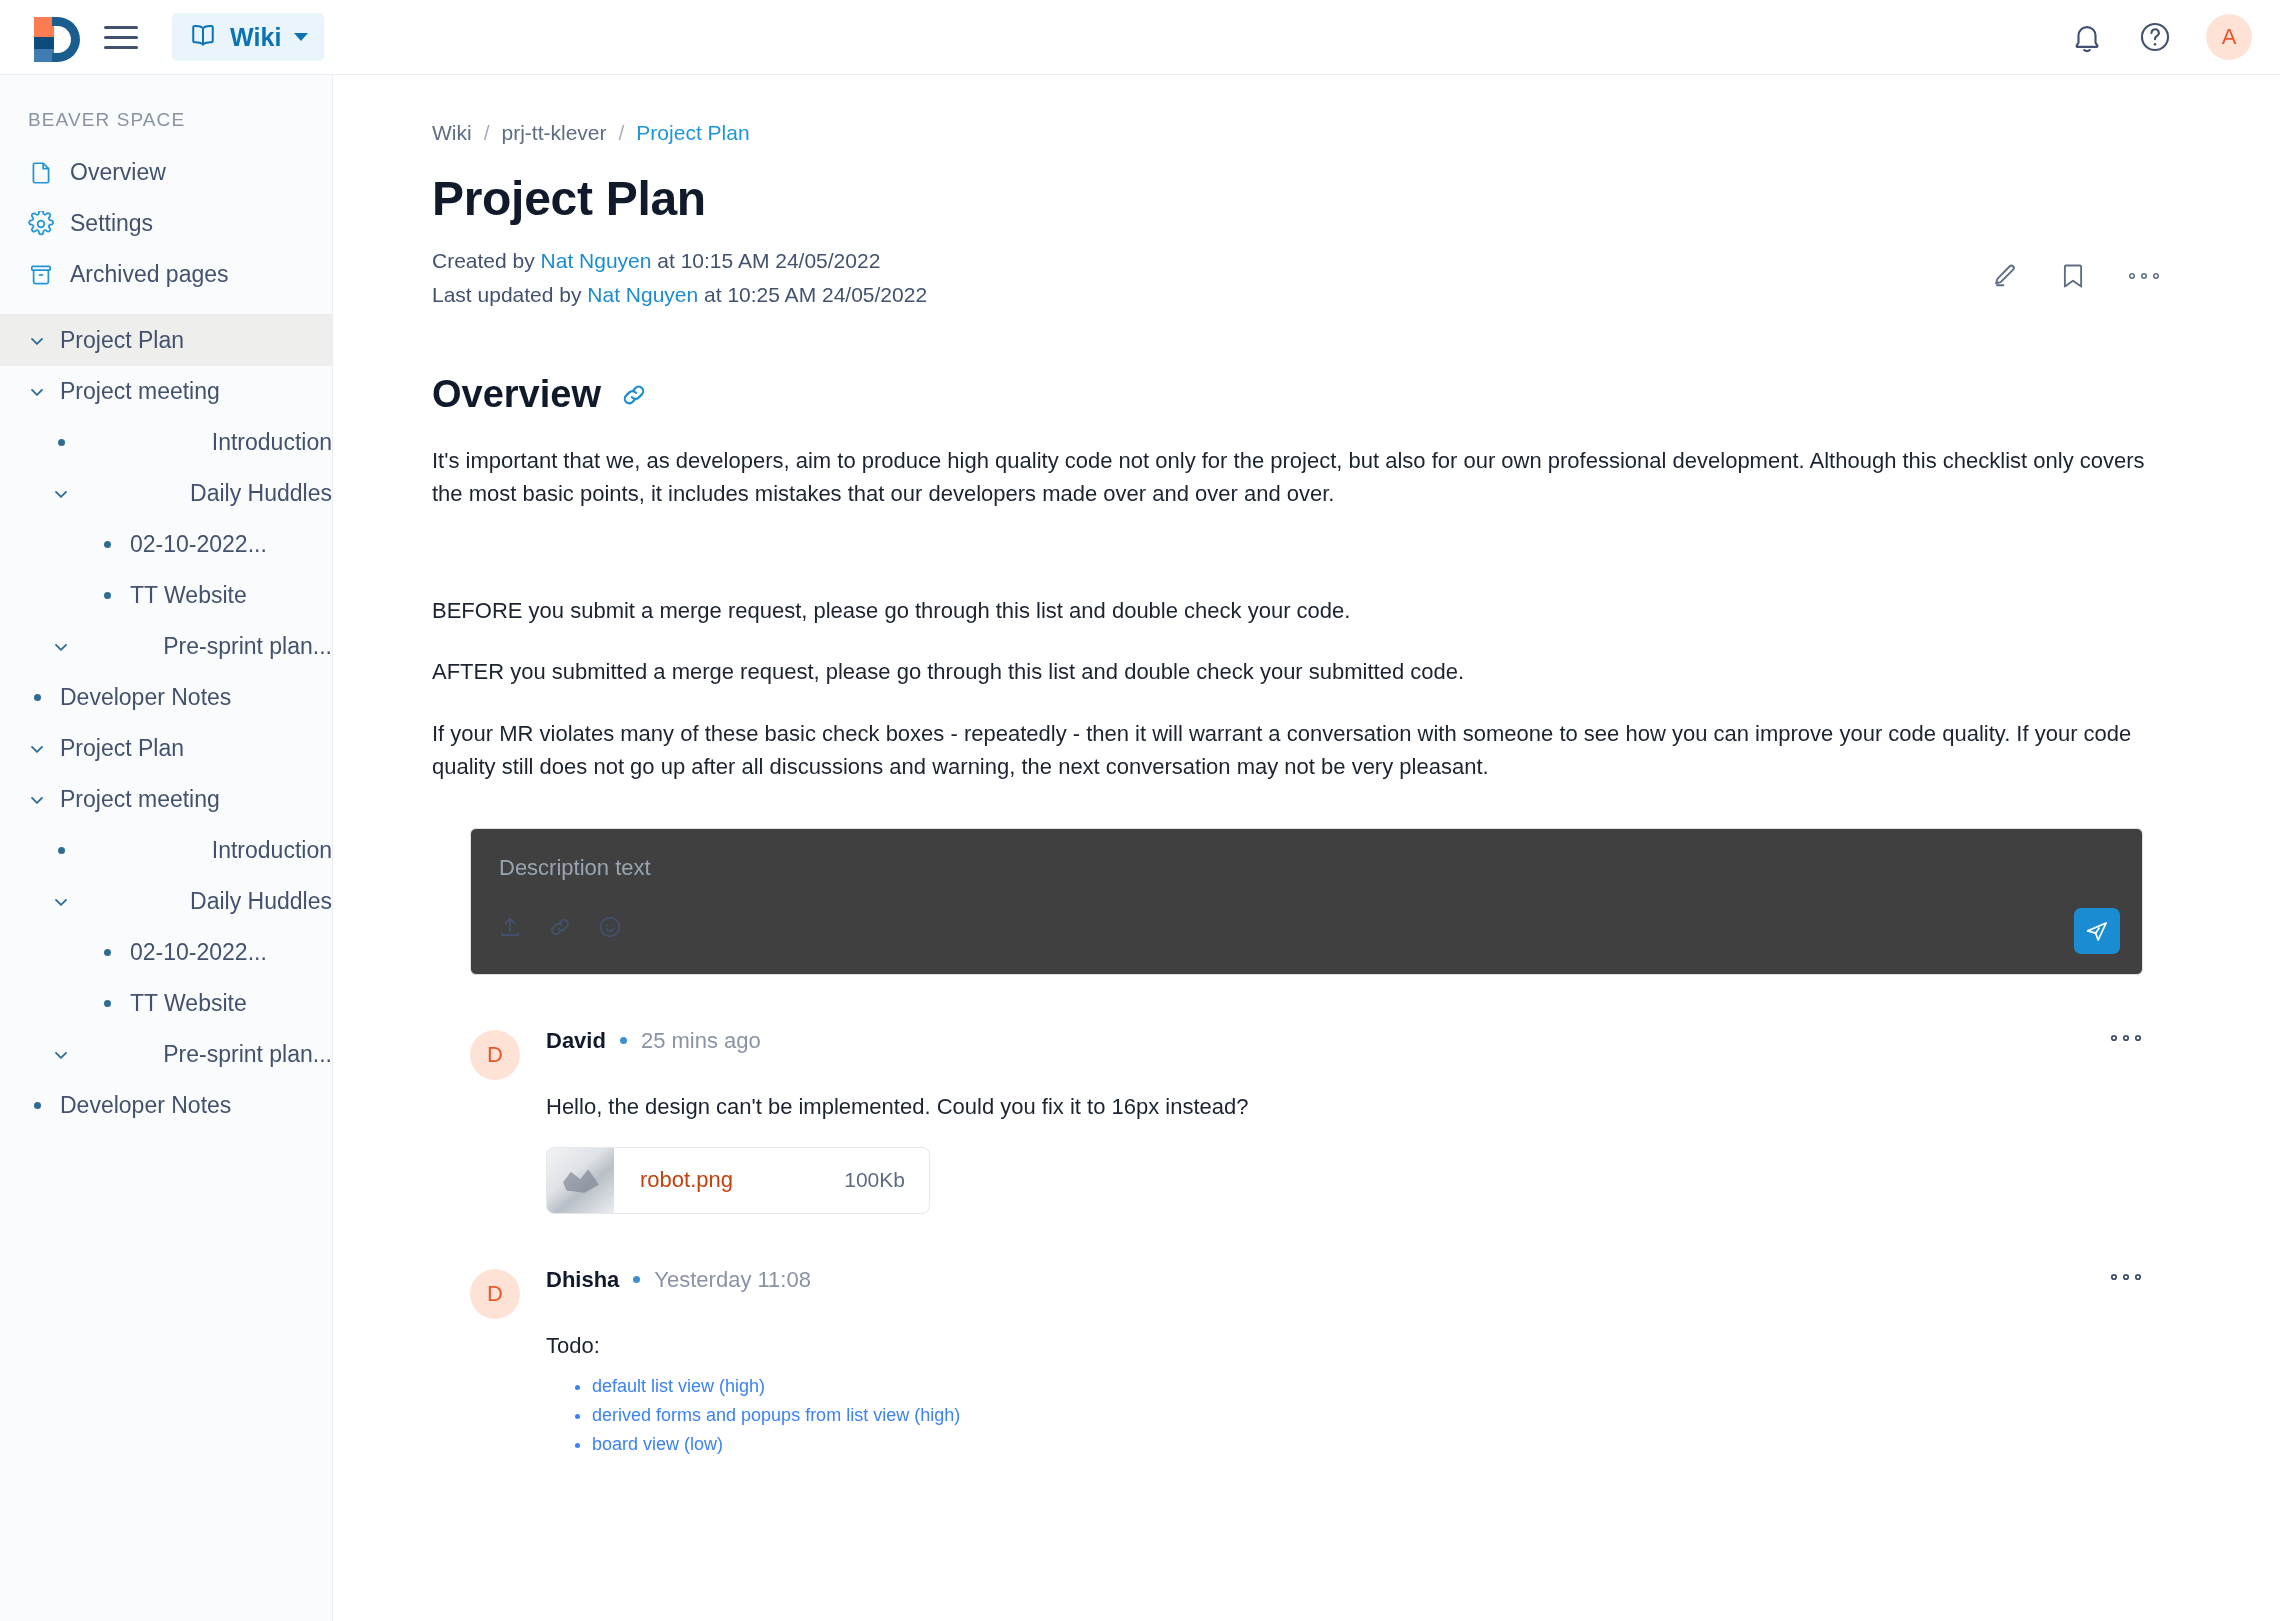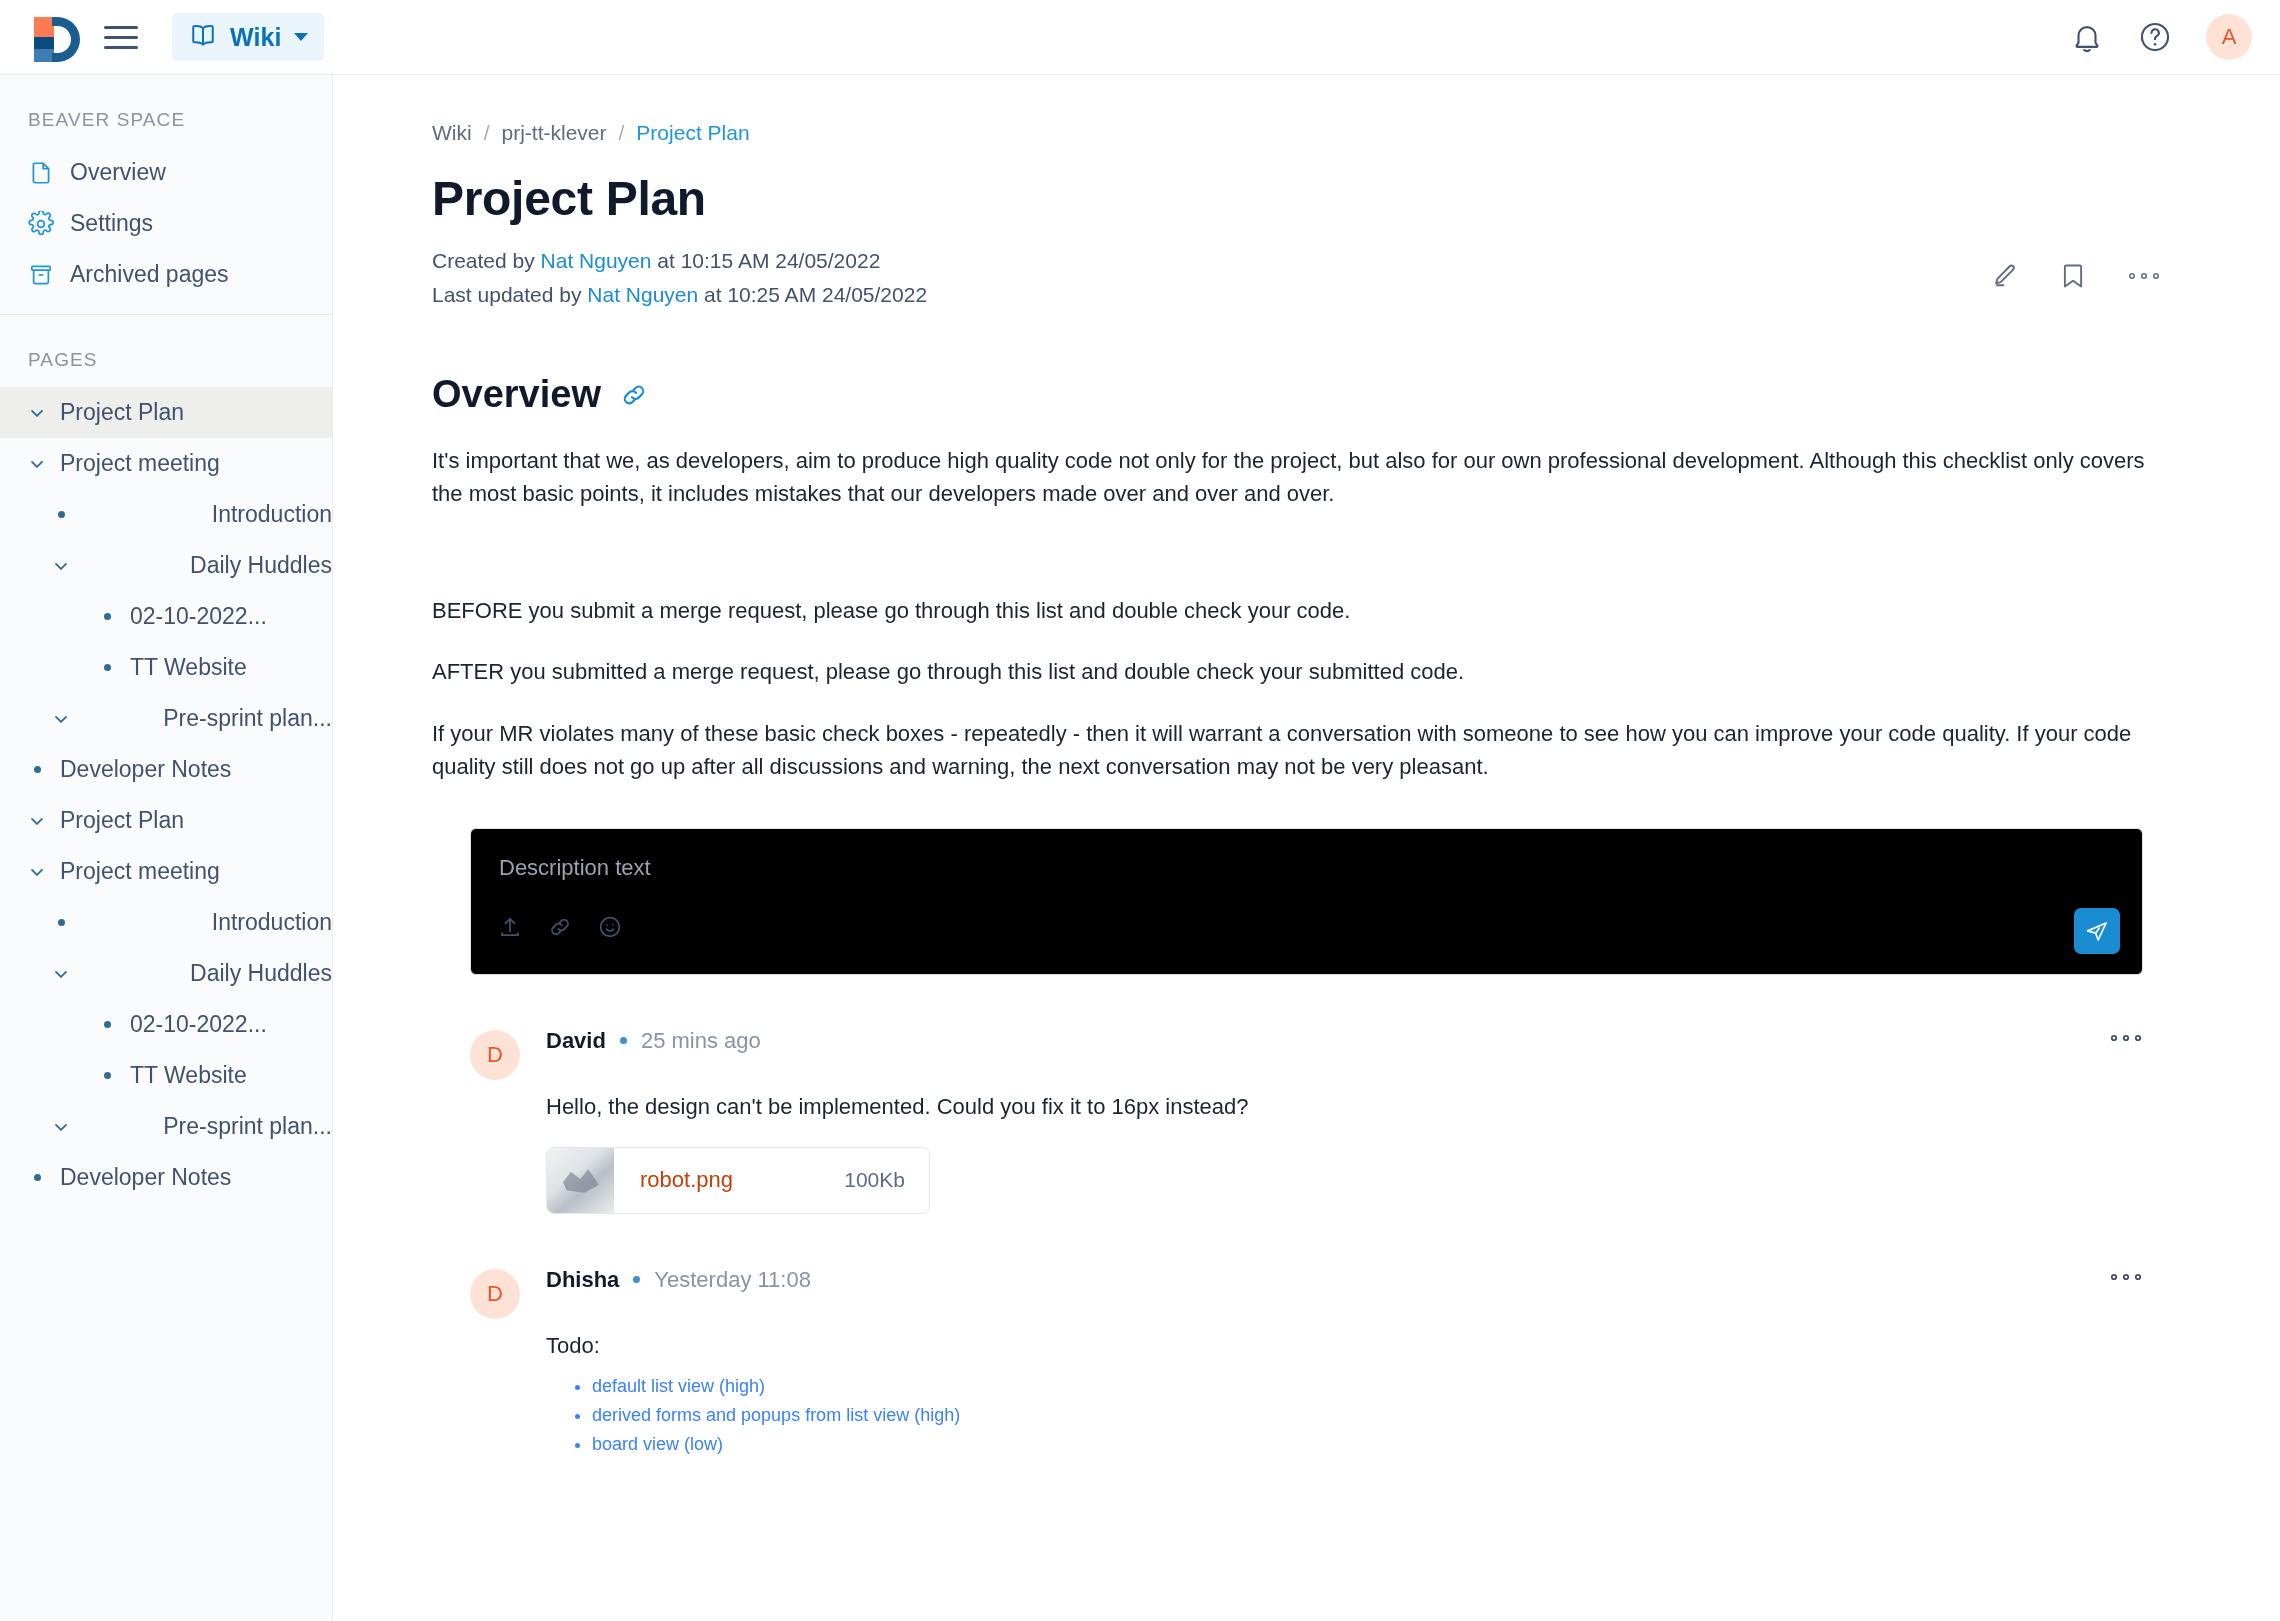--- a/index.html
+++ b/index.html
@@ -109,21 +109,21 @@
   .tab.active { color:#1A8CD1; }
   .tab.active:after {
     content:""; position:absolute; left:0; right:0; bottom:-2px; height:4px; background:#1A8CD1; border-radius:2px;
   }
   .tab .count {
     background:#F1F3F6; color:#5E6C84; border-radius:4px; padding:1px 9px; font-size:19px; font-weight:400;
   }
 
   .composer {
     margin-top:44px; margin-left:38px; width:1673px; height:147px;
-    border:1px solid #DCE0E6; border-radius:6px; position:relative; background:#000000;
+    border:1px solid #DCE0E6; border-radius:6px; position:relative; background:#404040;
   }
   .composer .ph { position:absolute; left:28px; top:26px; font-size:22px; color:#9AA3B2; }
   .composer .tools { position:absolute; left:26px; top:85px; display:flex; gap:24px; align-items:center; }
   .composer .tools .ic { cursor:pointer; display:flex; }
   .send-btn {
     position:absolute; right:22px; bottom:20px; width:46px;height:46px;border-radius:7px;
     background:#1A8CD1; display:flex;align-items:center;justify-content:center; cursor:pointer;
   }
 
   .comment { margin-top:53px; margin-left:38px; display:flex; gap:26px; position:relative; width:1673px; }
@@ -237,21 +237,20 @@
         <rect x="3.5" y="4" width="17" height="3.6" rx="1"></rect>
         <path d="M5.2 7.6v10.9c0 .8.7 1.5 1.5 1.5h10.6c.8 0 1.5-.7 1.5-1.5V7.6"></path>
         <path d="M10 12h4"></path>
       </svg>
     </span>
     <span>Archived pages</span>
   </div>
 
   <div class="side-divider"></div>
 
-  <div class="side-label">PAGES</div>
 
   <div id="tree">
       <div class="tree-row lvl0 active">
         <span class="twisty">
           <svg width="20" height="20" viewBox="0 0 24 24" fill="none" stroke="#2E6C93" stroke-width="2.2" stroke-linecap="round" stroke-linejoin="round">
             <path d="M6 9.5l6 6 6-6"></path>
           </svg>
         </span>
         <span class="txt">Project Plan</span>
       </div>

